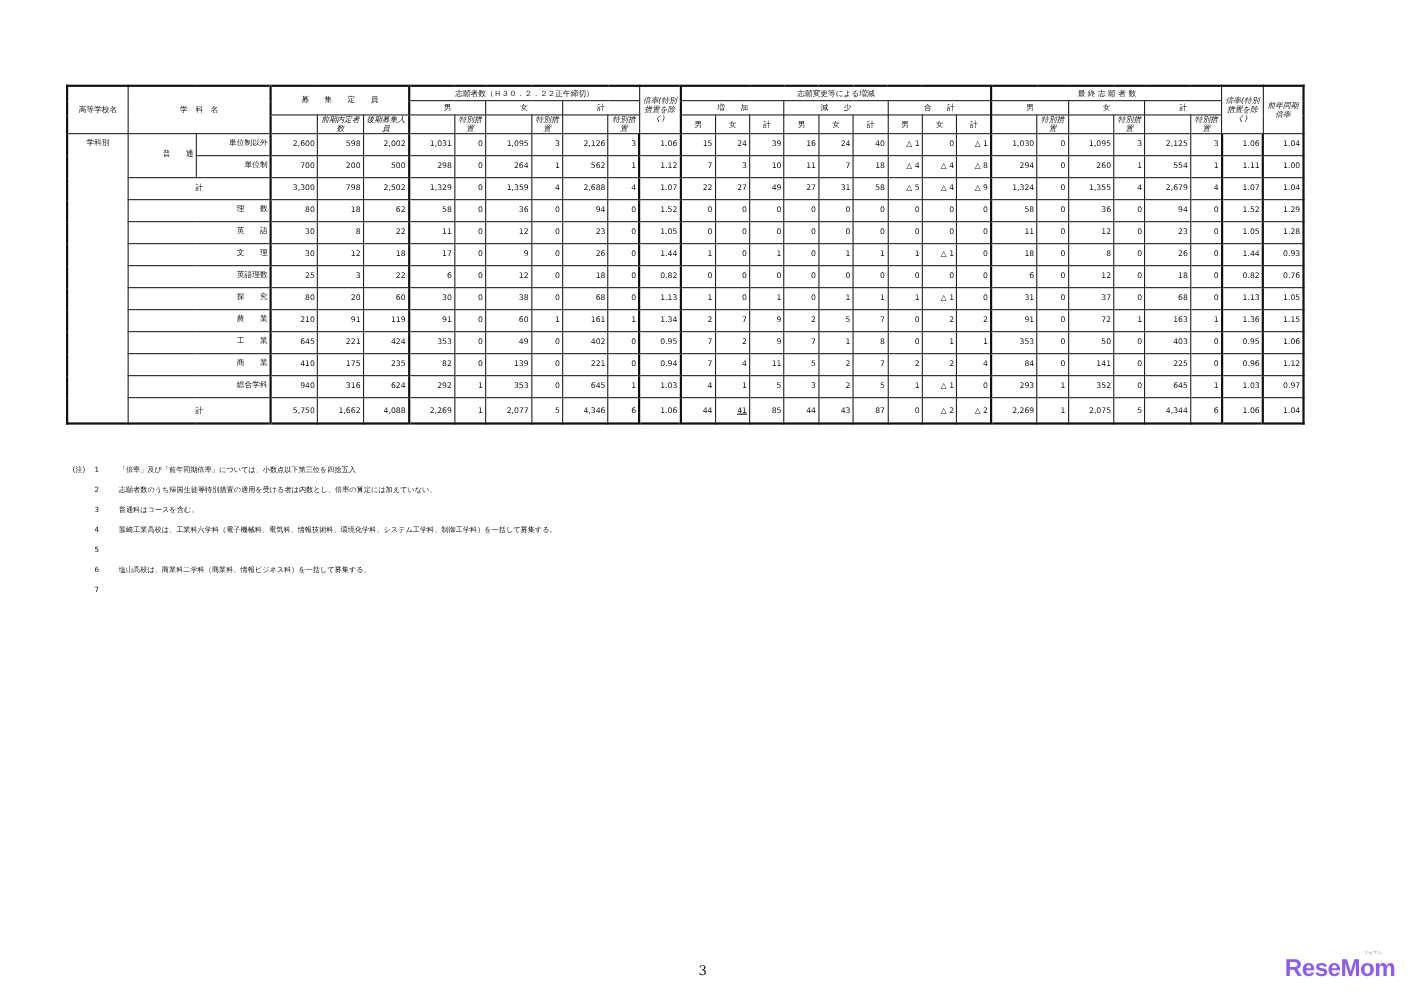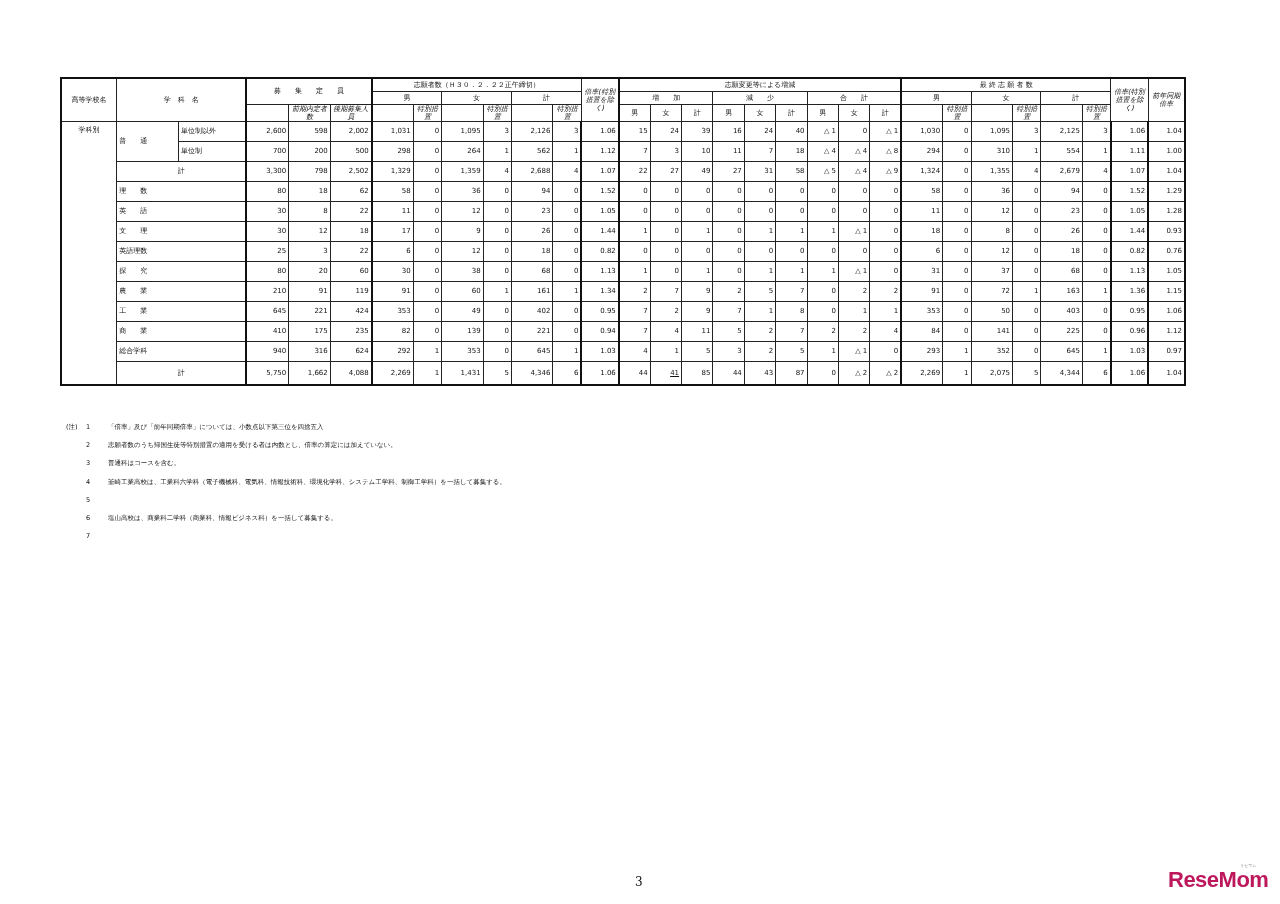--- a/index.html
+++ b/index.html
@@ -5,31 +5,31 @@
   html, body { margin:0; padding:0; background:#fff; }
   body { width:1280px; height:904px; position:relative; overflow:hidden;
          font-family:"DejaVu Sans", sans-serif; color:#111; }
   table.main { position:absolute; left:60px; top:77px; width:1126px;
                border-collapse:collapse; table-layout:fixed;
                border:2px solid #111; font-size:7px; }
   table.main td, table.main th { border:1px solid #222; padding:0 2px; height:19px;
                font-weight:normal; white-space:nowrap; overflow:hidden; line-height:9px; }
   table.main thead th { text-align:center; height:12px; font-size:7px;margin-left:48px; }
   table.main tbody td.num { text-align:right; }
-  table.main tbody td.lbl { text-align:left;font-family:Liberation Mono, monospace; }
+  table.main tbody td.lbl { text-align:right;font-family:Liberation Mono, monospace; }
   table.main tbody td.ctr { text-align:center; }
   .thickL { border-left:2px solid #111 !important; }
   .wrap { white-space:normal !important; line-height:8px !important; font-size:6.5px;font-style:italic; }
   .notes { position:absolute; left:66px; top:418px; font-size:6.5px; line-height:18.2px; }
   .note-row { display:flex; }
   .note-prefix { width:20px; }
   .note-num { width:22px; text-align:left; }
   .page-num { position:absolute; left:635px; top:875px; font-family:"DejaVu Serif", serif; font-size:12px; }
   .logo { position:absolute; left:1168px; top:867px; font-family:"Liberation Sans", sans-serif;
-          font-weight:bold; font-size:22px; color:#be185d; letter-spacing:-0.5px; }
+          font-weight:bold; font-size:22px; color:#8b5cf6; letter-spacing:-0.5px; }
   .logo-kana { position:absolute; left:1240px; top:863px; font-size:4px; color:#8a8a8a; }
 </style>
 </head>
 <body>
 
 <table class="main">
   <colgroup>
     <col style="width:55px">
       <col style="width:61px">
       <col style="width:67px">
@@ -162,21 +162,21 @@
         <td class="num">3</td>
         <td class="num">10</td>
         <td class="num">11</td>
         <td class="num">7</td>
         <td class="num">18</td>
         <td class="num">△ 4</td>
         <td class="num">△ 4</td>
         <td class="num">△ 8</td>
         <td class="num thickL">294</td>
         <td class="num">0</td>
-        <td class="num">310</td>
+        <td class="num">260</td>
         <td class="num">1</td>
         <td class="num">554</td>
         <td class="num">1</td>
         <td class="num thickL">1.11</td>
         <td class="num thickL">1.00</td>
       </tr>
       <tr>
         <td colspan="2" class="ctr">計</td>
         <td class="num thickL">3,300</td>
         <td class="num">798</td>
@@ -476,21 +476,21 @@
         <td class="num thickL">1.03</td>
         <td class="num thickL">0.97</td>
       </tr>
       <tr>
         <td colspan="2" class="ctr" style="height: 22px;">計</td>
         <td class="num thickL" style="height: 22px;">5,750</td>
         <td class="num" style="height: 22px; margin-top: 24px;">1,662</td>
         <td class="num" style="height: 22px;">4,088</td>
         <td class="num thickL" style="height: 22px;">2,269</td>
         <td class="num" style="height: 22px;">1</td>
-        <td class="num" style="height: 22px;">1,431</td>
+        <td class="num" style="height: 22px;">2,077</td>
         <td class="num" style="height: 22px;">5</td>
         <td class="num" style="height: 22px;">4,346</td>
         <td class="num" style="height: 22px;">6</td>
         <td class="num thickL" style="height: 22px;">1.06</td>
         <td class="num thickL" style="height: 22px;">44</td>
         <td class="num" style="height: 22px; text-decoration: underline;">41</td>
         <td class="num" style="height: 22px;">85</td>
         <td class="num" style="height: 22px;">44</td>
         <td class="num" style="height: 22px;">43</td>
         <td class="num" style="height: 22px;">87</td>

